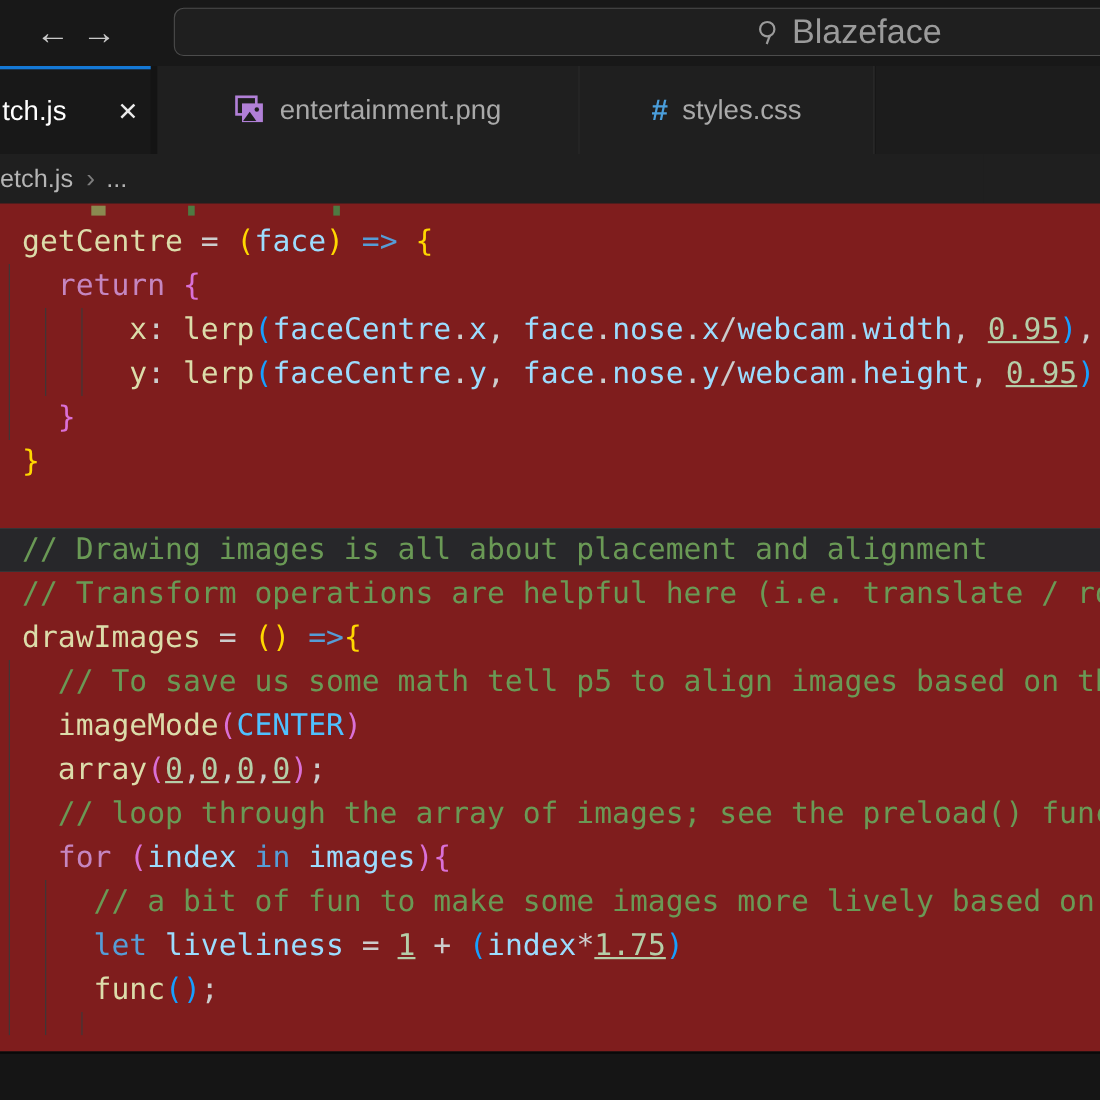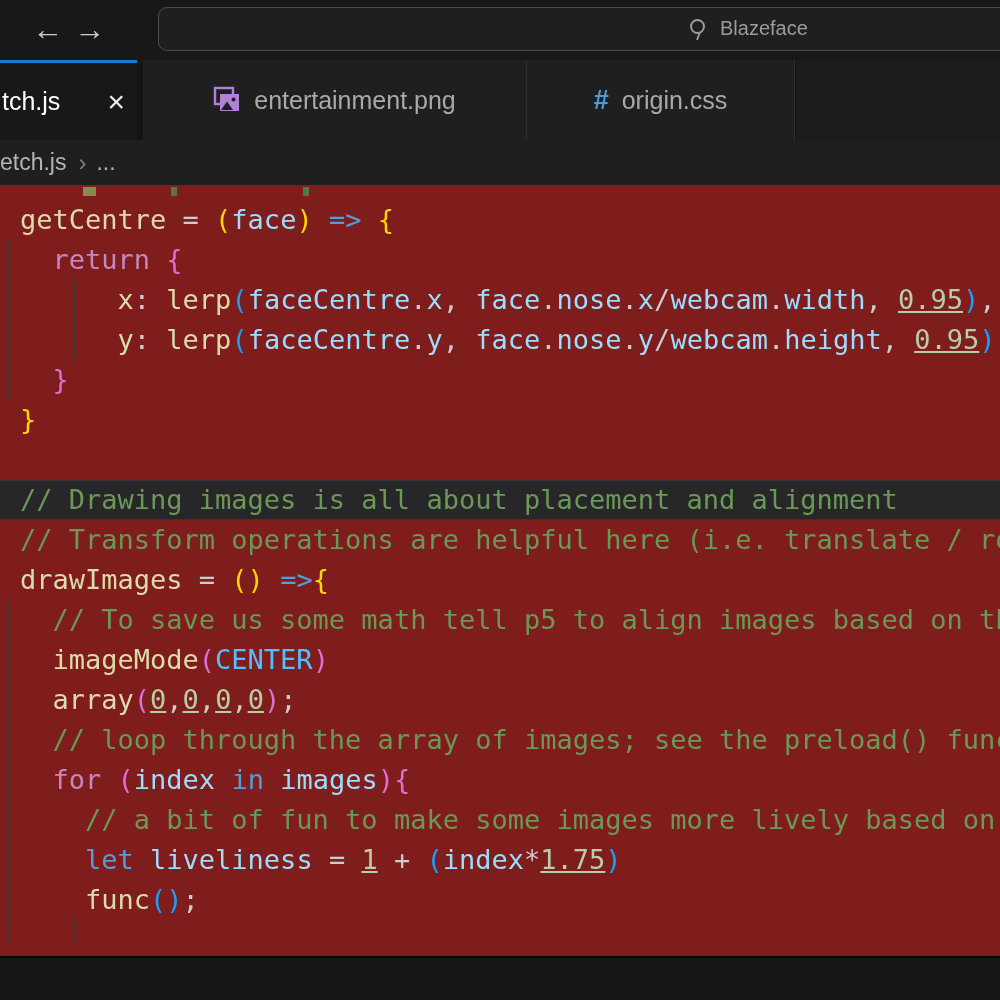--- a/index.html
+++ b/index.html
@@ -10,21 +10,21 @@
   
   .titlebar{position:absolute;left:0;top:0;width:1000px;height:60px;background:#181818;}
   .nav-arrow{position:absolute;top:10px;width:40px;height:40px;color:#c9c9c9;font-size:31px;
              line-height:40px;text-align:center;cursor:default;}
   .nav-back{left:28px;}
   .nav-fwd{left:70px;}
   .searchbox{position:absolute;left:158px;top:7px;width:880px;height:44px;
              background:#1f1f1f;border:1.5px solid #4c4c4c;border-radius:9px;box-sizing:border-box;}
   .search-inner{position:absolute;left:528px;top:0;height:41px;display:flex;align-items:center;gap:9px;}
   .search-glyph{width:24px;height:24px;}
-  .search-text{color:#9b9b9b;font-size:20px;}
+  .search-text{color:#9b9b9b;font-size:31px;}
 
   
   .tabbar{position:absolute;left:0;top:60px;width:1000px;height:80px;background:#141414;}
   .tab{position:absolute;top:0;height:80px;box-sizing:border-box;display:flex;align-items:center;}
   .tab-active{left:0;width:137px;background:#181818;border-top:3px solid #1579d6;padding-left:2px;}
   .tab-active .tab-label{color:#ffffff;font-size:25px;}
   .tab-close{margin-left:auto;margin-right:12px;color:#ececec;font-size:30px;line-height:30px;}
   .tab-inactive{background:#1f1f1f;border-right:1px solid #2e2e2e;justify-content:center;gap:13px;}
   .tab-ent{left:143px;width:384px;}
   .tab-css{left:527px;width:268px;}
@@ -87,21 +87,21 @@
         <rect x="2" y="2" width="18" height="16" fill="none" stroke="#b180d7" stroke-width="2.4"></rect>
         <rect x="7" y="8" width="19" height="17" fill="#b180d7"></rect>
         <circle cx="20.5" cy="13.5" r="2" fill="#1f1f1f"></circle>
         <path d="M8 24 L14 15.5 L20 24 Z" fill="#1f1f1f"></path>
       </svg>
       <span class="tab-label">entertainment.png</span>
     </div>
 
     <div class="tab tab-inactive tab-css">
       <span class="hash-icon">#</span>
-      <span class="tab-label">origin.css</span>
+      <span class="tab-label">styles.css</span>
     </div>
 
     <div class="tab-rest"></div>
   </div>
 
   <div class="breadcrumbs">
     <span>etch.js</span>
     <span class="crumb-chevron">›</span>
     <span>...</span>
   </div>

